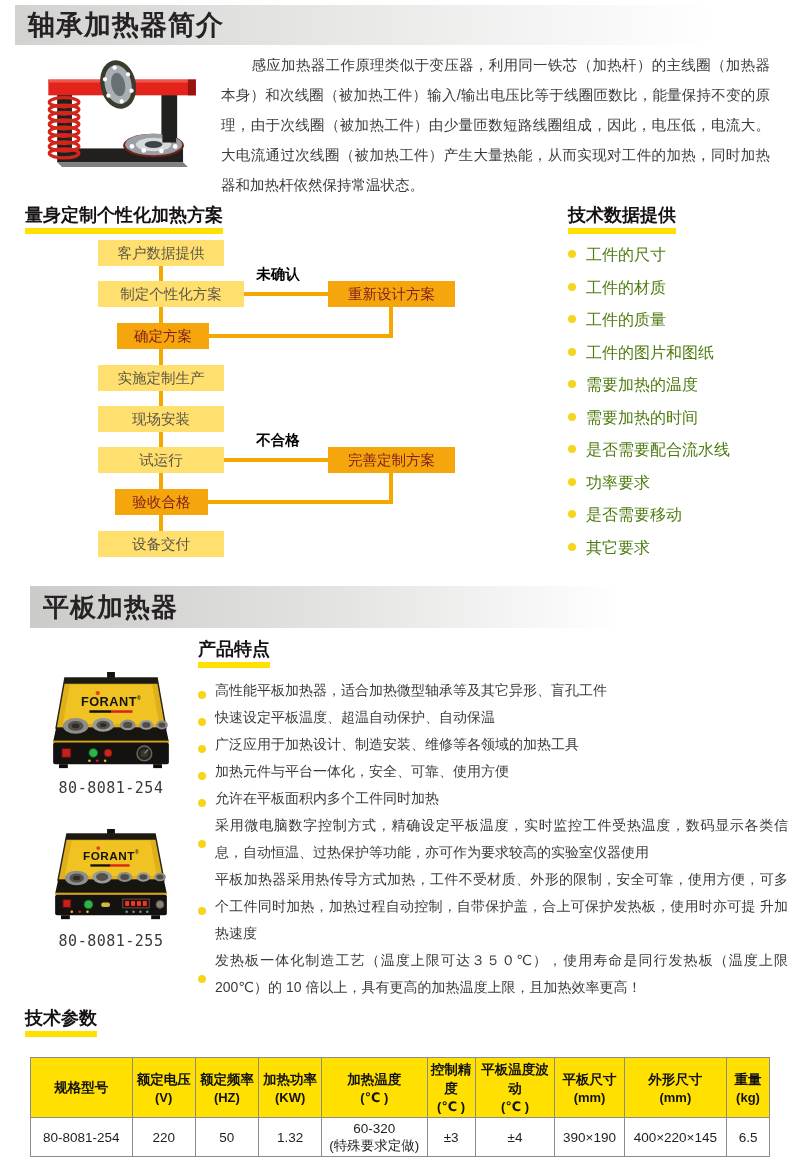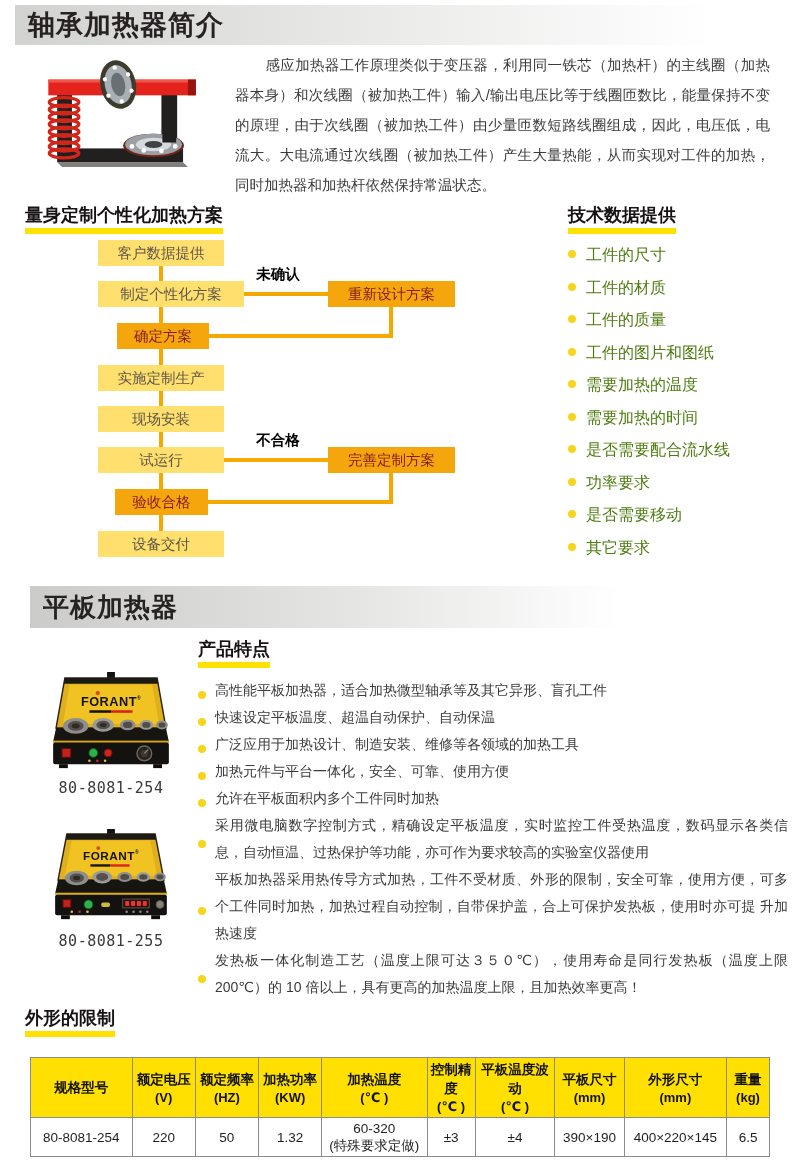--- a/index.html
+++ b/index.html
@@ -15,21 +15,21 @@
   .titlebar.second { margin:16px 10px 0 30px; width:590px; height:42px;
     background:linear-gradient(to right,#cbcbc9 0%, #e5e5e4 55%, #ffffff 100%); }
   .titlebar.second h1 { font-size:26px; }
 
   
   .sec-heading { display:inline-block; font-size:18px; font-weight:bold; color:#171314; line-height:22px; }
   .sec-heading::after { content:""; display:block; height:6px; background:var(--accent_yellow,#ffe100); margin-top:2px; }
 
   
   .h-principle { margin:9px 0 0 25px; }
-  .intro-row { display:flex; margin:10px 30px 0 33px; gap:14px; }
+  .intro-row { display:flex; margin:10px 30px 0 33px; }
   .intro-row svg { flex:0 0 auto; }
   .intro-text { flex:1; font-size:14.5px; line-height:30px; color:#3b3b3b;
     text-align:justify; text-indent:2.1em; margin-top:-5px; }
 
   
   .two-col { display:flex; margin:4px 0 0 25px; }
   .col-flow { width:512px; }
   .flowchart { position:relative; width:512px; height:330px; margin-top:0px; }
   .fbox { position:absolute; height:26px; line-height:26px; text-align:center;
     font-size:14.5px; color:#5e5748; background:var(--flow_box_light,#ffdf6e); }
@@ -327,21 +327,21 @@
           </li>
           <li>
             <span class="dot"></span>
             <span class="li-text">发热板一体化制造工艺（温度上限可达３５０℃），使用寿命是同行发热板（温度上限 200℃）的 10 倍以上，具有更高的加热温度上限，且加热效率更高！</span>
           </li>
         </ul>
     </div>
   </div>
 
   <div class="h-specs">
-    <span class="sec-heading">外形的限制</span>
+    <span class="sec-heading">技术参数</span>
   </div>
   <table class="specs" id="specs-table">
       <colgroup>
         <col style="width: 13.5%;">
         <col style="width: 8.4%;">
         <col style="width: 8.4%;">
         <col style="width: 8.4%;">
         <col style="width: 14%;">
         <col style="width: 6.4%;">
         <col style="width: 10.6%;">

